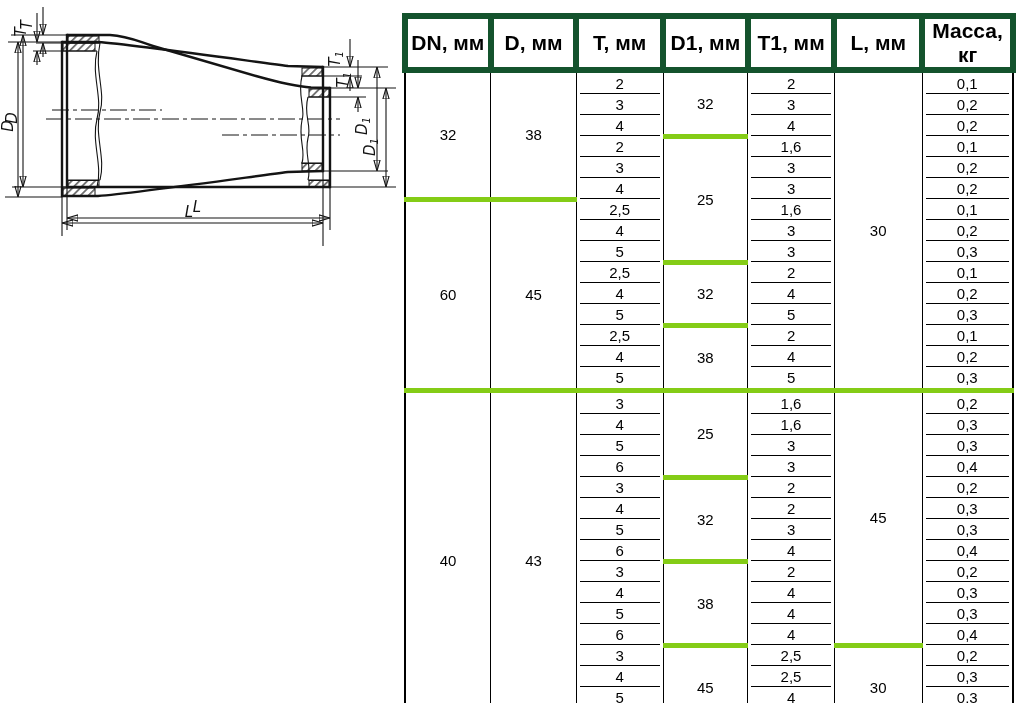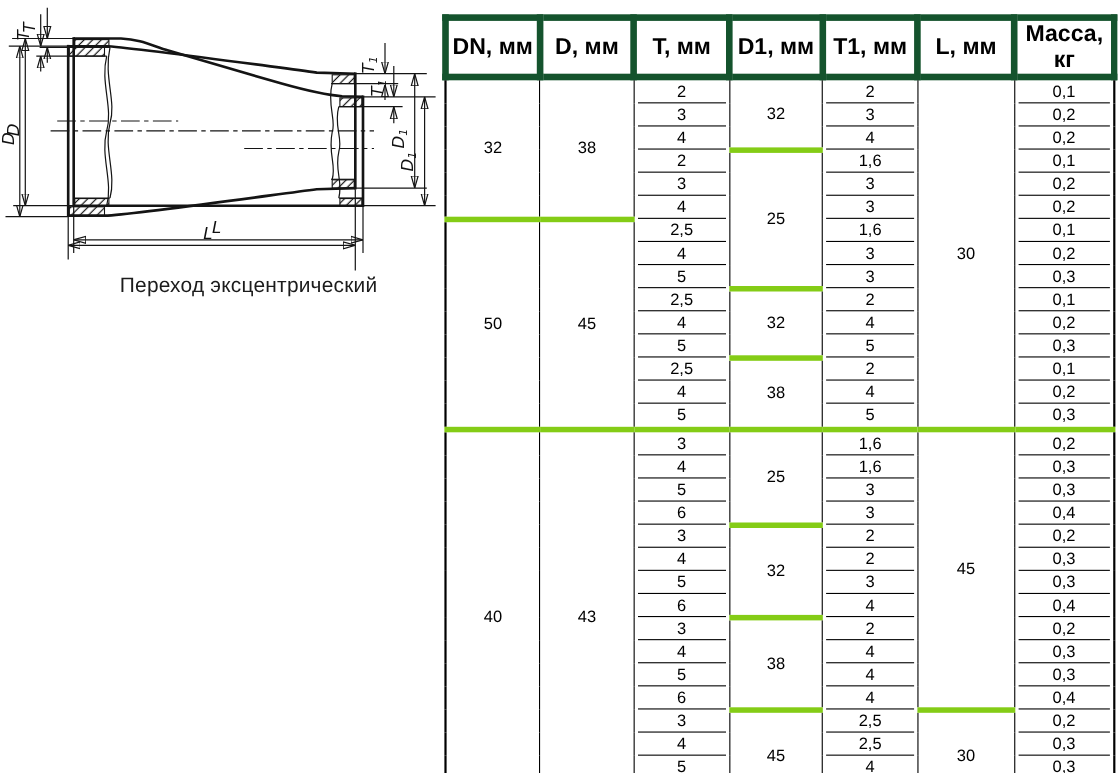--- a/index.html
+++ b/index.html
@@ -178,21 +178,20 @@
         <text transform="translate(375,147) rotate(-90)"><tspan>D</tspan><tspan class="sub" dy="3">1</tspan></text>
       </g>
 
       <g>
         <line x1="67" y1="188" x2="67" y2="230"></line>
         <line x1="330" y1="188" x2="330" y2="230"></line>
         <line x1="67" y1="218" x2="330" y2="218" marker-start="url(#arE)" marker-end="url(#arE)"></line>
         <text x="197" y="212">L</text>
       </g>
     </svg>
-    <figcaption>Переход эксцентрический</figcaption>
   </figure>
 
   <table class="spec">
     <colgroup>
       <col style="width:86px">
         <col style="width:86px">
         <col style="width:87px">
       <col style="width:85px">
         <col style="width:87px">
         <col style="width:88px">
@@ -239,21 +238,21 @@
           <td class="bd-i">3</td>
           <td class="bd-i">3</td>
           <td class="bd-i">0,2</td>
         </tr>
         <tr>
           <td class="bd-i">4</td>
           <td class="bd-i">3</td>
           <td class="bd-i">0,2</td>
         </tr>
         <tr>
-          <td rowspan="9" class="bd-b">50</td>
+          <td rowspan="9" class="bd-b">60</td>
           <td rowspan="9" class="bd-b">45</td>
           <td class="bd-i">2,5</td>
           <td class="bd-i">1,6</td>
           <td class="bd-i">0,1</td>
         </tr>
         <tr>
           <td class="bd-i">4</td>
           <td class="bd-i">3</td>
           <td class="bd-i">0,2</td>
         </tr>

